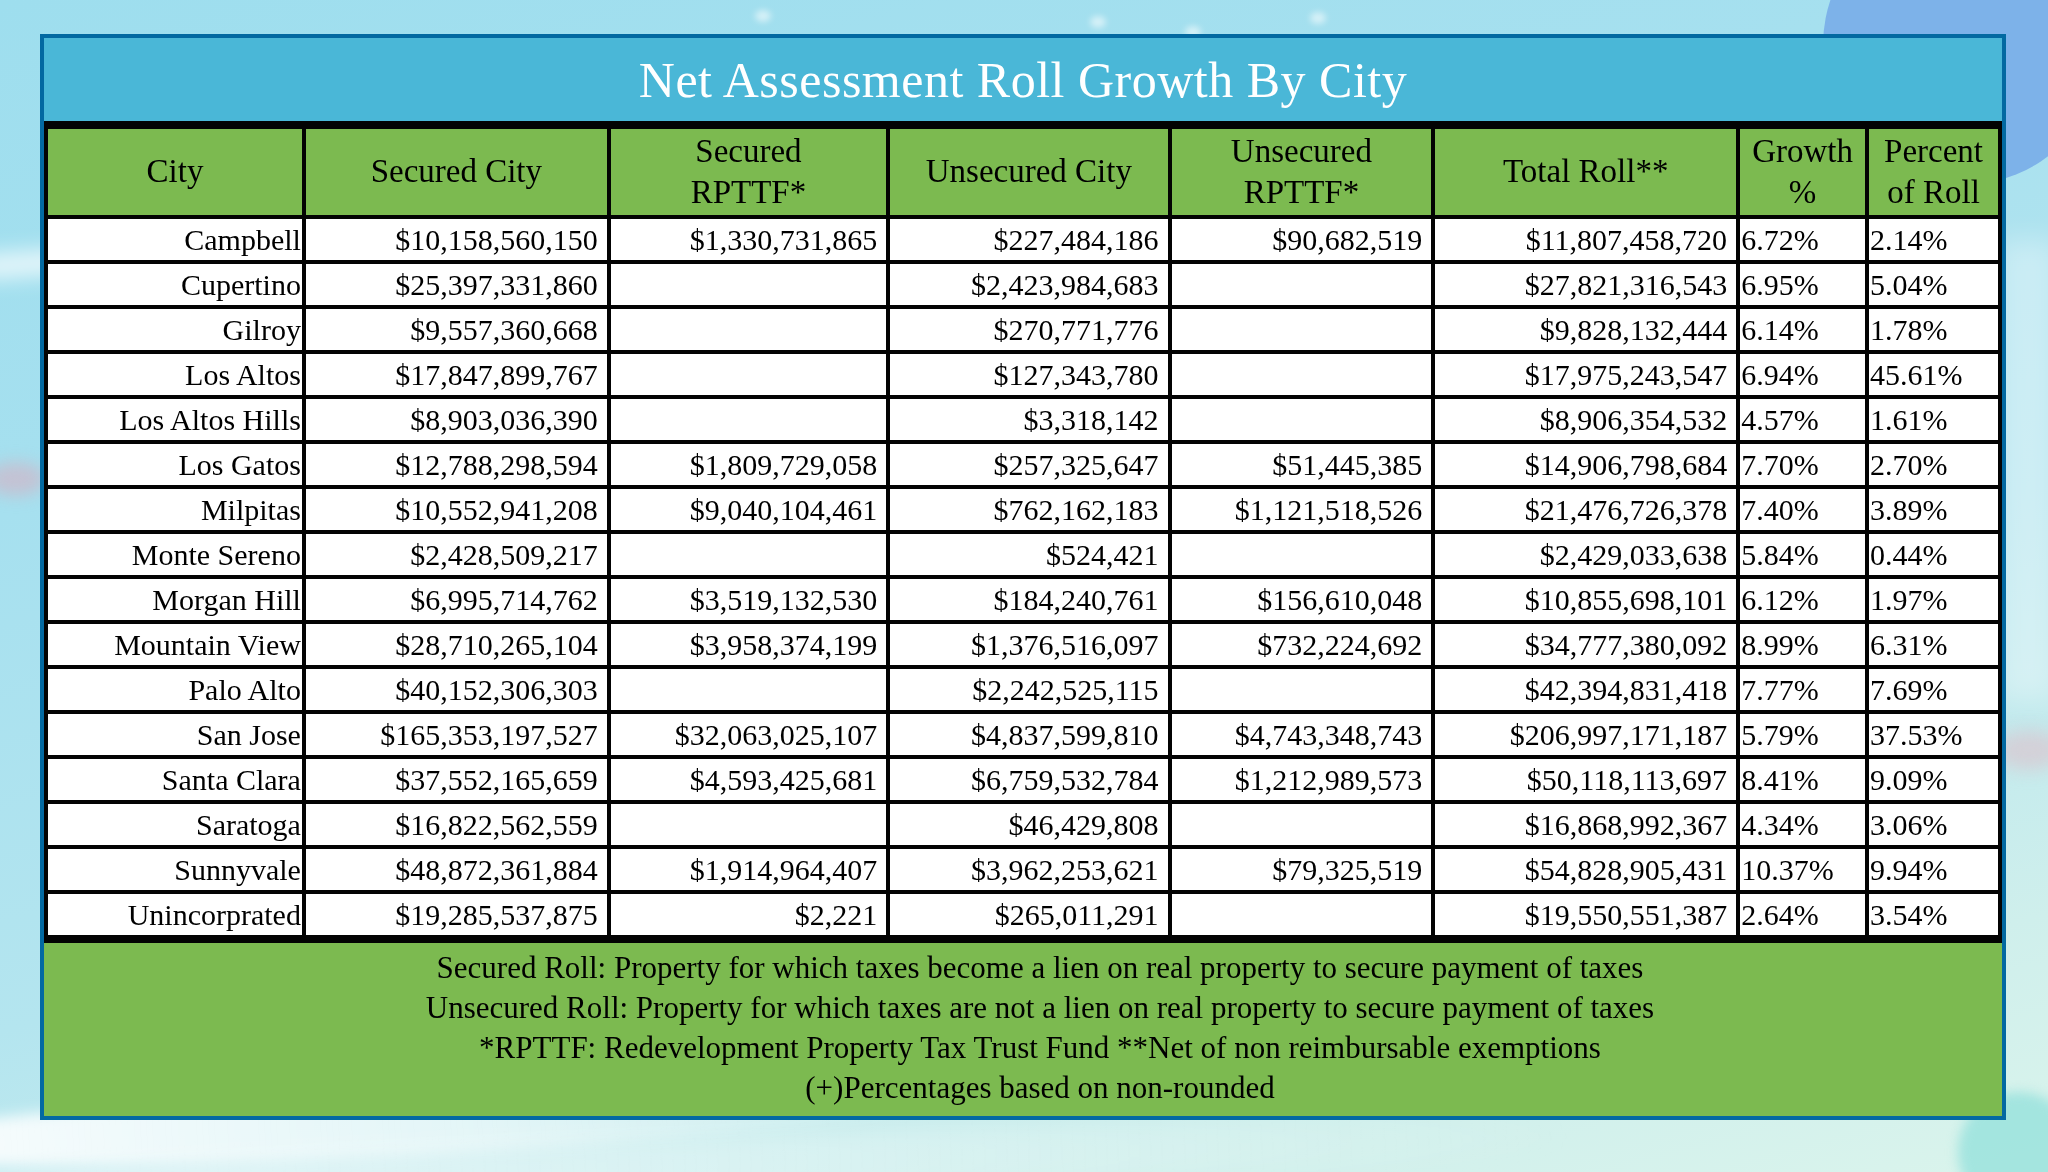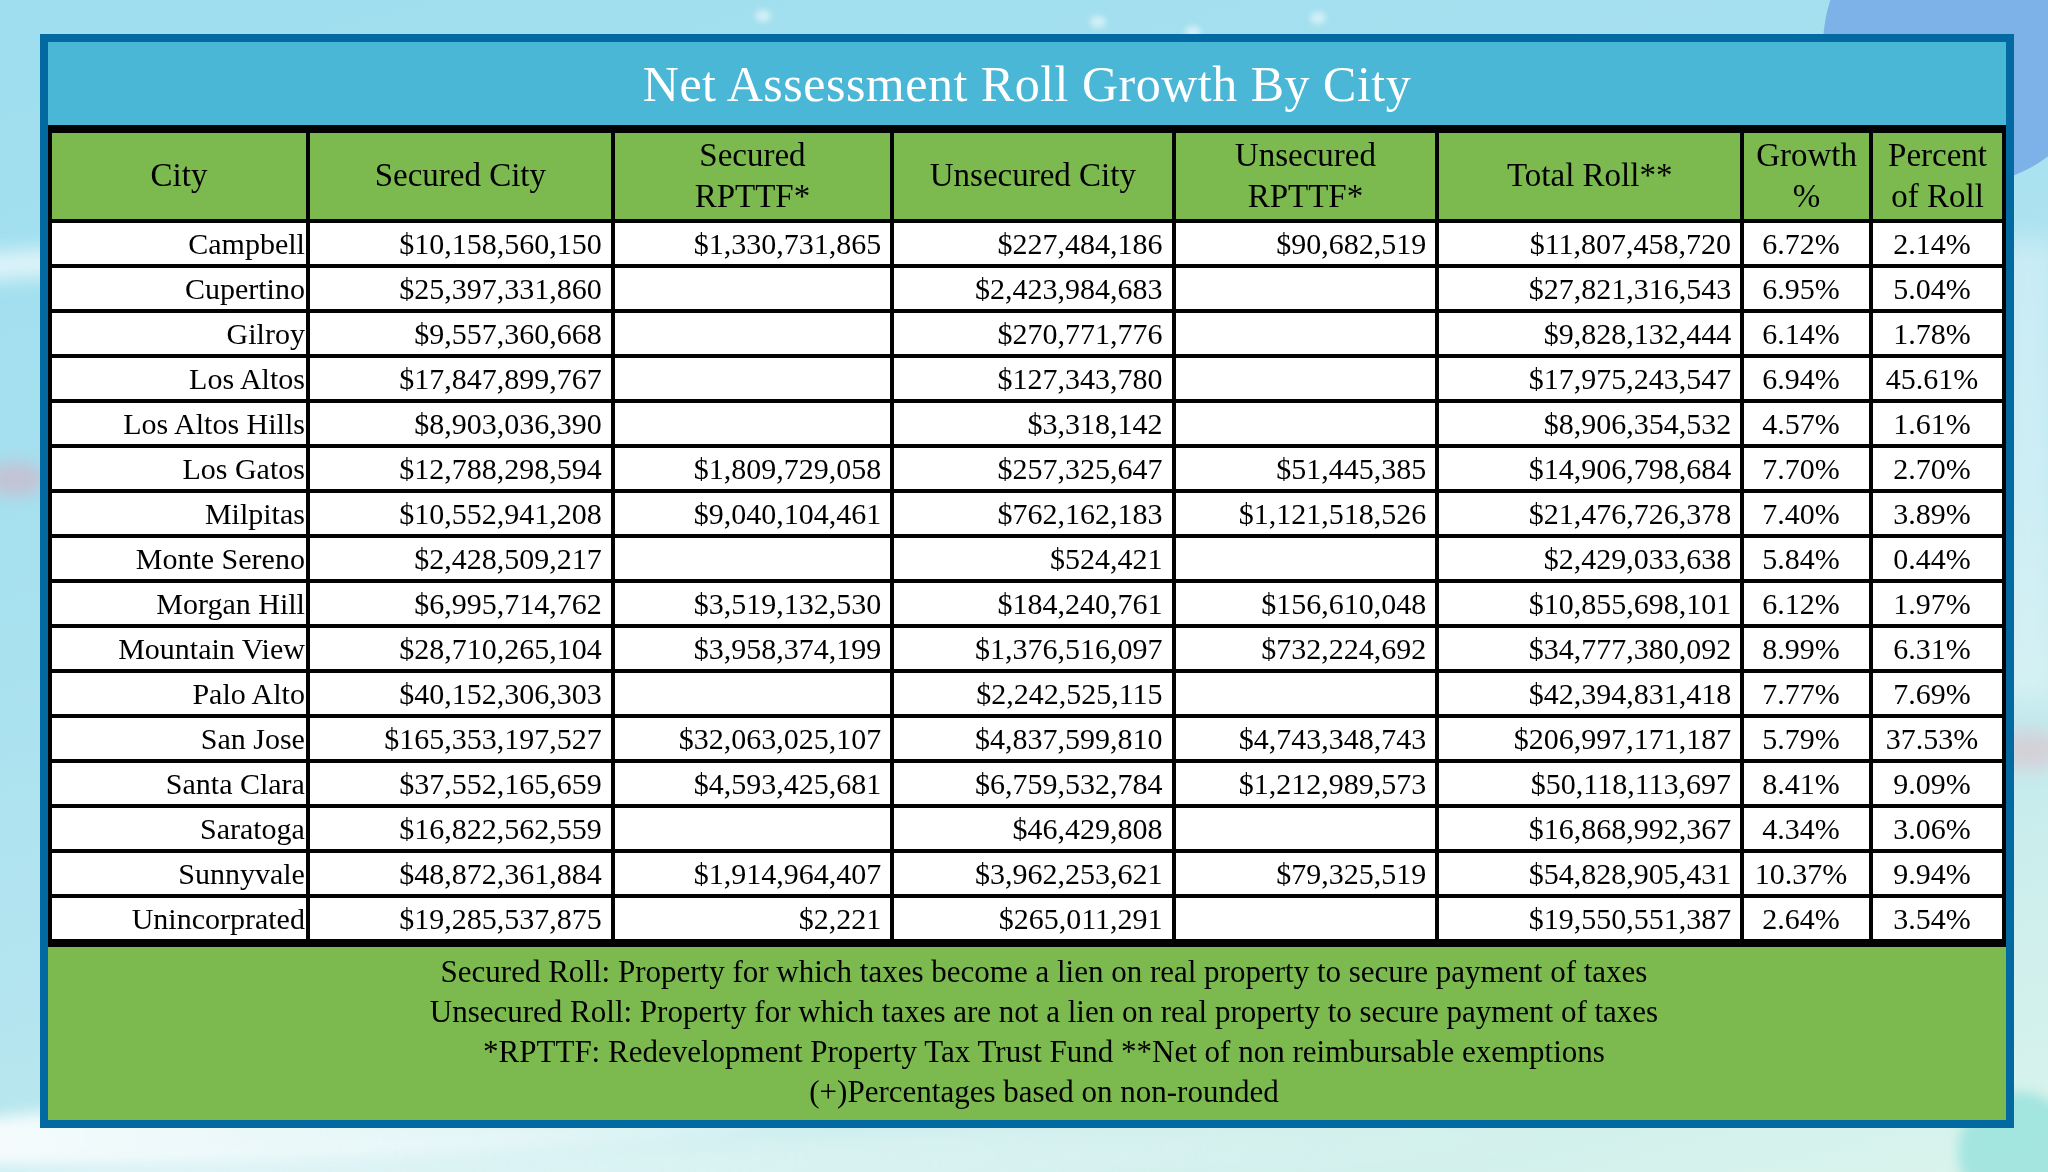--- a/index.html
+++ b/index.html
@@ -26,39 +26,39 @@
   .wave2{left:-120px;top:1135px;width:1700px;height:60px;border-radius:50%;
     background:linear-gradient(90deg,rgba(255,255,255,.6),rgba(255,255,255,0));
     transform:rotate(-2deg);filter:blur(10px);}
   .speck{width:16px;height:12px;border-radius:50%;background:rgba(255,255,255,.55);filter:blur(3px);}
   .corner-br{right:-30px;bottom:-40px;width:120px;height:120px;border-radius:50%;
     background:rgba(150,225,220,.8);filter:blur(6px);}
 
   
   .sheet{
     position:absolute;left:40px;top:34px;width:1958px;z-index:2;
-    border:8px solid #0369a1;background:#fef9c3;
+    border:4px solid #0369a1;background:#fef9c3;
   }
   .title-bar{
     height:83px;background:var(--band-blue,#4ab7d7);
     border-bottom:4px solid #030303;
     display:flex;align-items:center;justify-content:center;
     color:#fff;font-size:50px;letter-spacing:.5px;
   }
   table{width:100%;border-collapse:collapse;table-layout:fixed;}
   th,td{border:4px solid #030303;overflow:hidden;}
   thead th{
     background:var(--band-green,#7cba50);height:86px;
     font-weight:normal;font-size:33px;line-height:1.25;color:#000;
     white-space:pre-line;vertical-align:middle;text-align:center;padding:0 2px;
   }
   tbody td{height:39px;font-size:30px;background:#fff;color:#000;vertical-align:middle;}
   td.left{text-align:right;padding-left:7px;}
   td.num{text-align:right;padding-right:9px;}
-  td.pct{text-align:center;padding-right:12px;}
+  td.pct{text-align:left;padding-right:12px;}
   tr.total td{background:var(--band-blue,#4ab7d7);color:#fff;}
   .footnotes{
     background:var(--band-green,#7cba50);border-top:4px solid #030303;
     padding:5px 0 8px 0;text-align:center;color:#000;
   }
   .footnotes div{font-size:31px;line-height:40px;margin-left:34px;}
   col.c0{width:13.2%}col.c1{width:15.6%}col.c2{width:14.3%}col.c3{width:14.4%}
   col.c4{width:13.5%}col.c5{width:15.6%}col.c6{width:6.6%}col.c7{width:6.8%}
 </style>
 </head>

